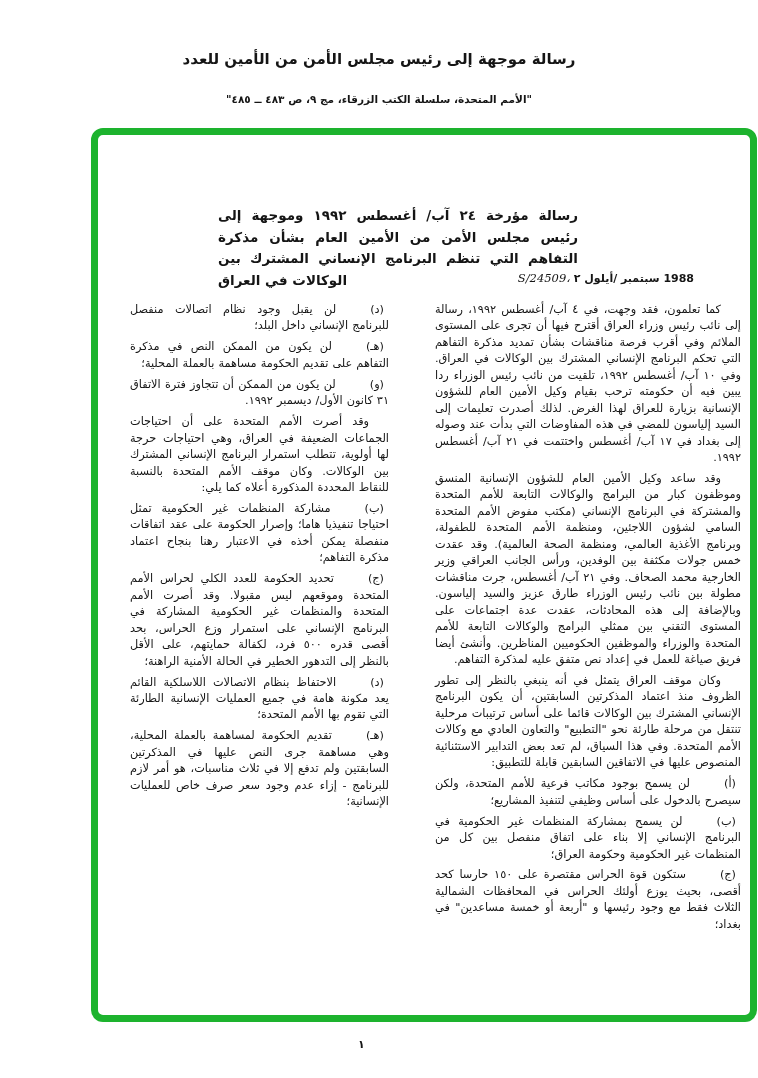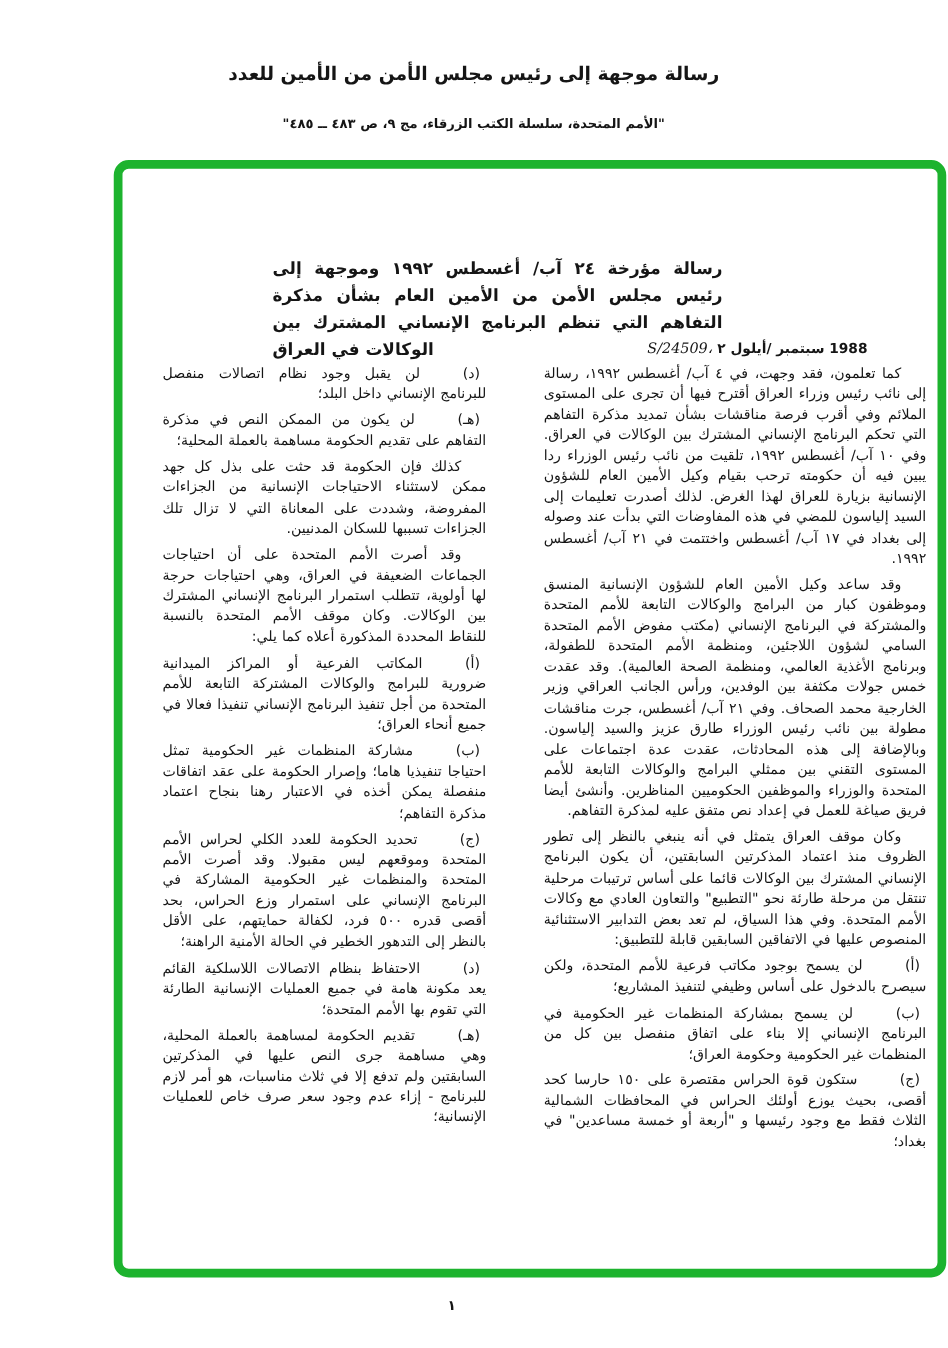--- a/index.html
+++ b/index.html
@@ -71,21 +71,21 @@
   }
   .ref-symbol {
     font-family: "DejaVu Serif", serif;
     font-style: italic;
     font-weight: normal;
     font-size: 11.5px;
     text-align: right;
   }
   .col {
     position: absolute;
-    top: 156px;
+    top: 167px;
     direction: rtl;
   }
   .col-first {
     left: 337px;
     width: 306px;
   }
   .col-second {
     left: 32px;
     width: 259px;
   }
@@ -134,23 +134,22 @@
       <p class="para">وقد ساعد وكيل الأمين العام للشؤون الإنسانية المنسق وموظفون كبار من البرامج والوكالات التابعة للأمم المتحدة والمشتركة في البرنامج الإنساني (مكتب مفوض الأمم المتحدة السامي لشؤون اللاجئين، ومنظمة الأمم المتحدة للطفولة، وبرنامج الأغذية العالمي، ومنظمة الصحة العالمية). وقد عقدت خمس جولات مكثفة بين الوفدين، ورأس الجانب العراقي وزير الخارجية محمد الصحاف. وفي ٢١ آب/ أغسطس، جرت مناقشات مطولة بين نائب رئيس الوزراء طارق عزيز والسيد إلياسون. وبالإضافة إلى هذه المحادثات، عقدت عدة اجتماعات على المستوى التقني بين ممثلي البرامج والوكالات التابعة للأمم المتحدة والوزراء والموظفين الحكوميين المناظرين. وأنشئ أيضا فريق صياغة للعمل في إعداد نص متفق عليه لمذكرة التفاهم.</p>
       <p class="para">وكان موقف العراق يتمثل في أنه ينبغي بالنظر إلى تطور الظروف منذ اعتماد المذكرتين السابقتين، أن يكون البرنامج الإنساني المشترك بين الوكالات قائما على أساس ترتيبات مرحلية تنتقل من مرحلة طارئة نحو "التطبيع" والتعاون العادي مع وكالات الأمم المتحدة. وفي هذا السياق، لم تعد بعض التدابير الاستثنائية المنصوص عليها في الاتفاقين السابقين قابلة للتطبيق:</p>
       <p class="para li"><span class="marker">(أ)</span><span class="mgap"></span>لن يسمح بوجود مكاتب فرعية للأمم المتحدة، ولكن سيصرح بالدخول على أساس وظيفي لتنفيذ المشاريع؛</p>
       <p class="para li"><span class="marker">(ب)</span><span class="mgap"></span>لن يسمح بمشاركة المنظمات غير الحكومية في البرنامج الإنساني إلا بناء على اتفاق منفصل بين كل من المنظمات غير الحكومية وحكومة العراق؛</p>
       <p class="para li"><span class="marker">(ج)</span><span class="mgap"></span>ستكون قوة الحراس مقتصرة على ١٥٠ حارسا كحد أقصى، بحيث يوزع أولئك الحراس في المحافظات الشمالية الثلاث فقط مع وجود رئيسها و "أربعة أو خمسة مساعدين" في بغداد؛</p>
     </div>
 
   <div class="col col-second">
       <p class="para li"><span class="marker">(د)</span><span class="mgap"></span>لن يقبل وجود نظام اتصالات منفصل للبرنامج الإنساني داخل البلد؛</p>
       <p class="para li"><span class="marker">(هـ)</span><span class="mgap"></span>لن يكون من الممكن النص في مذكرة التفاهم على تقديم الحكومة مساهمة بالعملة المحلية؛</p>
-      <p class="para">كذلك فإن الحكومة قد حثت على بذل كل جهد ممكن لاستثناء الاحتياجات الإنسانية من الجزاءات المفروضة، وشددت على المعاناة التي لا تزال تلك الجزاءات تسببها للسكان المدنيين.</p>
+      <p class="para li"><span class="marker">(و)</span><span class="mgap"></span>لن يكون من الممكن أن تتجاوز فترة الاتفاق ٣١ كانون الأول/ ديسمبر ١٩٩٢.</p>
       <p class="para">وقد أصرت الأمم المتحدة على أن احتياجات الجماعات الضعيفة في العراق، وهي احتياجات حرجة لها أولوية، تتطلب استمرار البرنامج الإنساني المشترك بين الوكالات. وكان موقف الأمم المتحدة بالنسبة للنقاط المحددة المذكورة أعلاه كما يلي:</p>
-      <p class="para li"><span class="marker">(أ)</span><span class="mgap"></span>المكاتب الفرعية أو المراكز الميدانية ضرورية للبرامج والوكالات المشتركة التابعة للأمم المتحدة من أجل تنفيذ البرنامج الإنساني تنفيذا فعالا في جميع أنحاء العراق؛</p>
       <p class="para li"><span class="marker">(ب)</span><span class="mgap"></span>مشاركة المنظمات غير الحكومية تمثل احتياجا تنفيذيا هاما؛ وإصرار الحكومة على عقد اتفاقات منفصلة يمكن أخذه في الاعتبار رهنا بنجاح اعتماد مذكرة التفاهم؛</p>
       <p class="para li"><span class="marker">(ج)</span><span class="mgap"></span>تحديد الحكومة للعدد الكلي لحراس الأمم المتحدة وموقعهم ليس مقبولا. وقد أصرت الأمم المتحدة والمنظمات غير الحكومية المشاركة في البرنامج الإنساني على استمرار وزع الحراس، بحد أقصى قدره ٥٠٠ فرد، لكفالة حمايتهم، على الأقل بالنظر إلى التدهور الخطير في الحالة الأمنية الراهنة؛</p>
       <p class="para li"><span class="marker">(د)</span><span class="mgap"></span>الاحتفاظ بنظام الاتصالات اللاسلكية القائم يعد مكونة هامة في جميع العمليات الإنسانية الطارئة التي تقوم بها الأمم المتحدة؛</p>
       <p class="para li"><span class="marker">(هـ)</span><span class="mgap"></span>تقديم الحكومة لمساهمة بالعملة المحلية، وهي مساهمة جرى النص عليها في المذكرتين السابقتين ولم تدفع إلا في ثلاث مناسبات، هو أمر لازم للبرنامج - إزاء عدم وجود سعر صرف خاص للعمليات الإنسانية؛</p>
     </div>
 
 </div>
 
 <div class="page-number">١</div>
 

